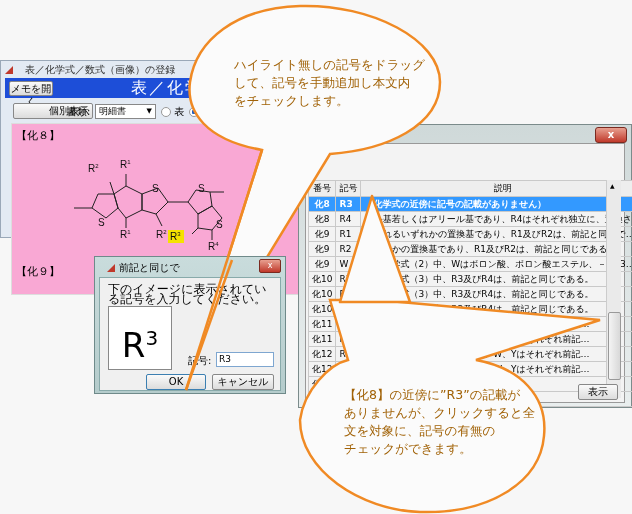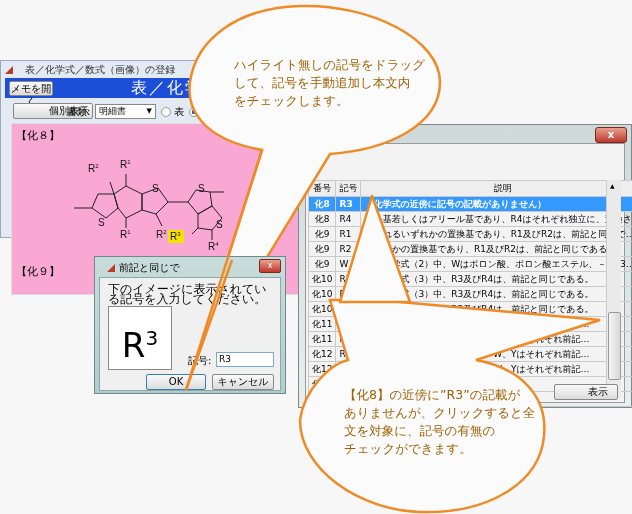--- a/index.html
+++ b/index.html
@@ -35,21 +35,21 @@
   .close-x{right:4px;top:2px;width:30px;height:14px;background:linear-gradient(#e8a090,#c0392b);border:1px solid #7a2a20;border-radius:3px;color:#fff;font-size:10px;font-weight:bold;text-align:center;line-height:14px;}
   .list-inner{left:6px;top:18px;width:318px;height:258px;background:#f3f3f3;border:1px solid #999;}
   table.lst{border-collapse:collapse;position:absolute;left:2px;top:36px;width:296px;font-size:9px;}
   table.lst td,table.lst th{border:1px solid #c9c9c9;height:14px;padding:0 3px;white-space:nowrap;overflow:hidden;}
   table.lst th{background:#eee;font-weight:normal;height:15px;}
   table.lst tr.sel td{background:#3399ff;color:#fff;font-weight:bold;}
   table.lst td.c1{width:32px;text-align:center;}
   table.lst td.c2{width:28px;}
   .vscroll{left:300px;top:36px;width:14px;height:218px;background:#eaeaea;border-left:1px solid #ccc;}
   .thumb{left:1px;top:132px;width:11px;height:66px;background:linear-gradient(90deg,#f4f4f4,#d8d8d8);border:1px solid #999;border-radius:2px;}
-  .show-btn{right:6px;bottom:2px;width:38px;height:14px;line-height:14px;padding-left:24px;}
+  .show-btn{right:6px;bottom:2px;width:38px;height:14px;line-height:14px;}
 
   
   .dlg{left:94px;top:256px;width:190px;height:136px;background:linear-gradient(#c9dcdc,#b5cccc);border:1px solid #6f8a8a;}
   .dlg-title{left:12px;top:4px;font-size:10px;display:flex;align-items:center;gap:4px;}
   .dlg-close{right:4px;top:2px;width:20px;height:12px;background:linear-gradient(#e8a090,#c0392b);border:1px solid #7a2a20;border-radius:2px;color:#fff;font-size:8px;text-align:center;line-height:12px;}
   .dlg-body{left:4px;top:20px;width:180px;height:112px;background:#f0f0f0;border:1px solid #8aa;}
   .dlg-msg{left:8px;top:6px;font-size:12px;line-height:10px;width:166px;}
   .img-box{left:8px;top:28px;width:62px;height:62px;background:#fff;border:1px solid #888;font-size:34px;line-height:62px;text-align:center;}
   .img-box sup{font-size:20px;}
   .sym-lbl{left:88px;top:76px;font-size:10px;}

